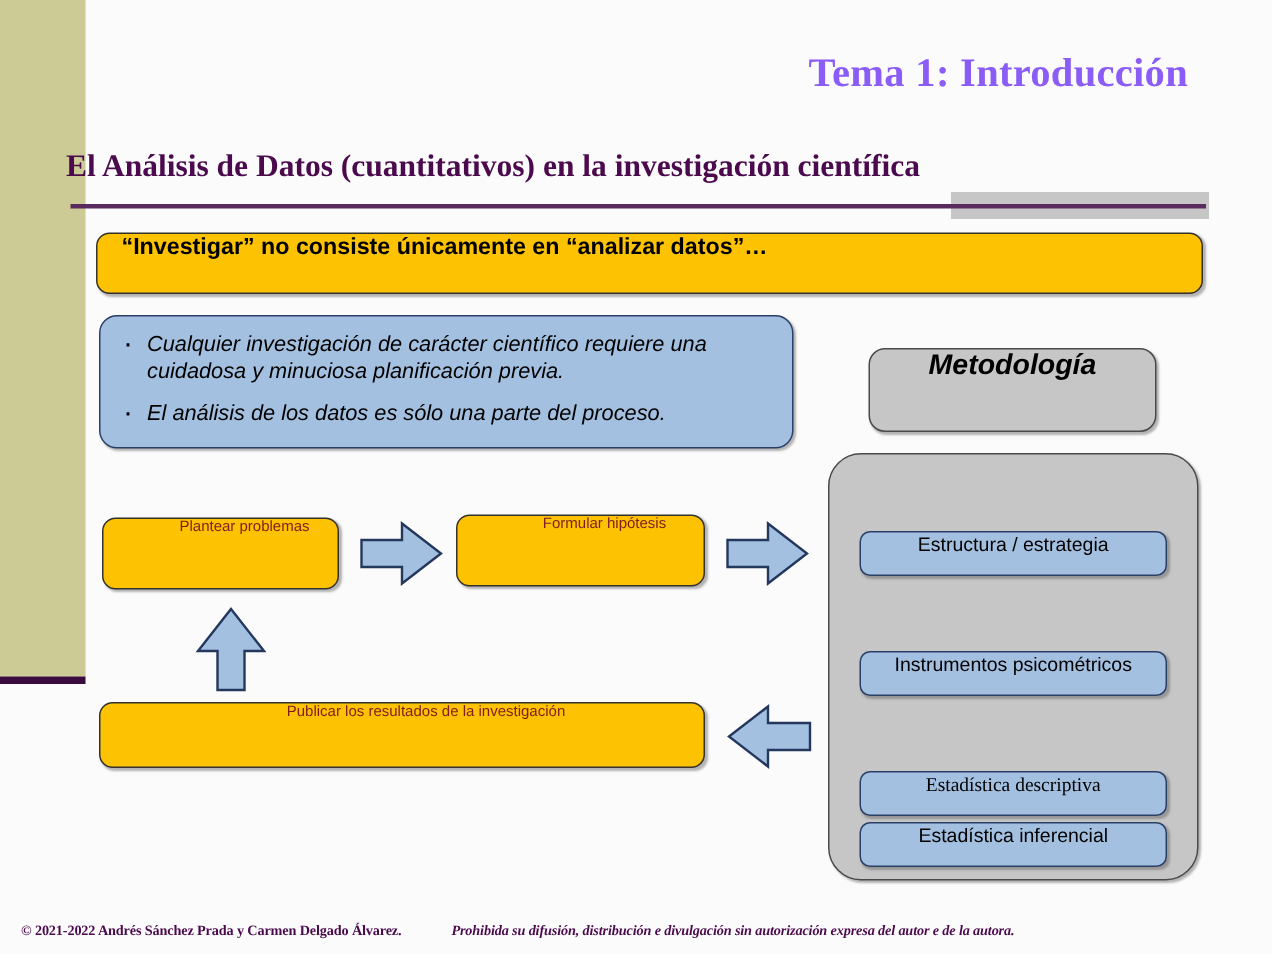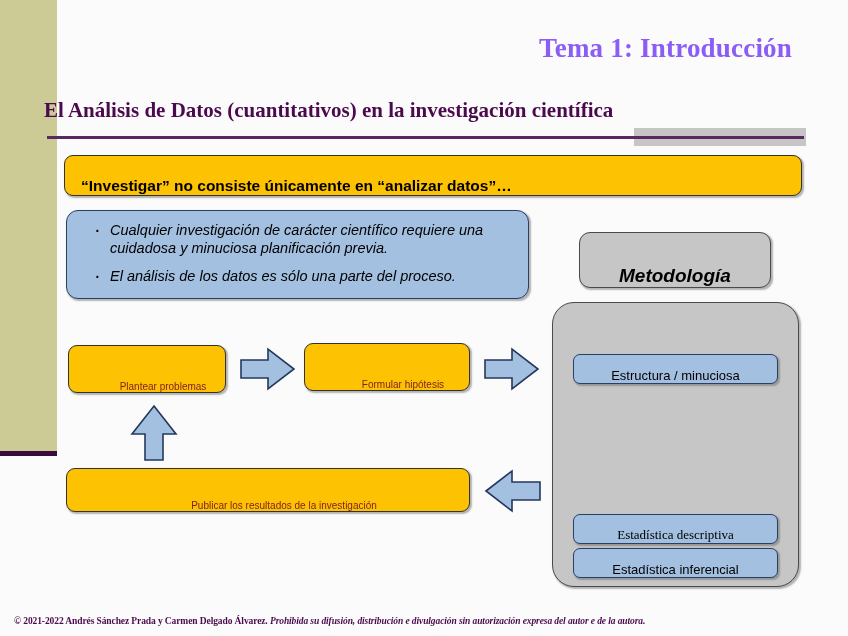--- a/index.html
+++ b/index.html
@@ -72,40 +72,40 @@
     width: 757px;
     height: 3px;
     background: #5a2a5e;
   }
 
   
   .rbox {
     position: absolute;
     box-sizing: border-box;
     display: flex;
-    align-items: flex-end;
+    align-items: flex-start;
     border: 1px solid #33322d;
     border-radius: 9px;
     box-shadow: 1.5px 1.5px 1.5px rgba(90,90,90,.45);
   }
   .rbox span { display: block; width: 100%; }
   .yellow { background: #fdc202; }
   .blue   { background: #a3c0e0; border-color: #2a3f66; }
   .grey   { background: #c6c6c6; border-color: #4a4a4a; }
 
   
   .banner {
     left: 64px; top: 155px; width: 738px; height: 41px;
     padding: 0 16px;
     font-size: 15.5px; font-weight: bold; color: #000;
   }
 
   .info-box {
     left: 66px; top: 210px; width: 463px; height: 89px;
-    padding: 11px 14px 11px 24px;
+    padding: 11px 14px 11px 12px;
     align-items: flex-start;
     border-radius: 12px;
   }
   .info-box ul { margin: 0; padding: 0; list-style: none; width: 100%; }
   .info-box li {
     position: relative;
     padding-left: 19px;
     margin: 0 0 11px 0;
     font-size: 14.5px;
     font-style: italic;
@@ -172,21 +172,21 @@
     left: 14px;
     top: 616px;
     right: 8px;
     font-family: "Liberation Serif", serif;
     font-size: 9.5px;
     font-weight: bold;
     color: #4b0a4d;
     white-space: nowrap;
     letter-spacing: -0.1px;
   }
-  .footer .legal { font-style: italic; }
+  .footer .legal { font-style: italic; margin-left: 31px; }
 </style>
 </head>
 <body>
 
 <div id="slide">
 
   <div class="side-band"></div>
   <div class="side-band-rule"></div>
 
   <div class="slide-title">Tema 1: Introducción</div>
@@ -242,23 +242,26 @@
     </svg>
   </div>
 
   <div class="rbox grey metodologia">
     <span>Metodología</span>
   </div>
 
   <div class="method-panel"></div>
 
   <div class="rbox blue step" style="top:354px;">
-    <span>Estructura / minuciosa</span>
-  </div>
-
+    <span>Estructura / estrategia</span>
+  </div>
+
+  <div class="rbox blue step" style="top:434px;">
+    <span>Instrumentos psicométricos</span>
+  </div>
 
   <div class="rbox blue step" style="top:514px;font-family:Liberation Serif, serif;">
     <span>Estadística descriptiva</span>
   </div>
   <div class="rbox blue step" style="top:548px;">
     <span>Estadística inferencial</span>
   </div>
 
   <div class="footer">
     <span>© 2021-2022 Andrés Sánchez Prada y Carmen Delgado Álvarez.</span>

